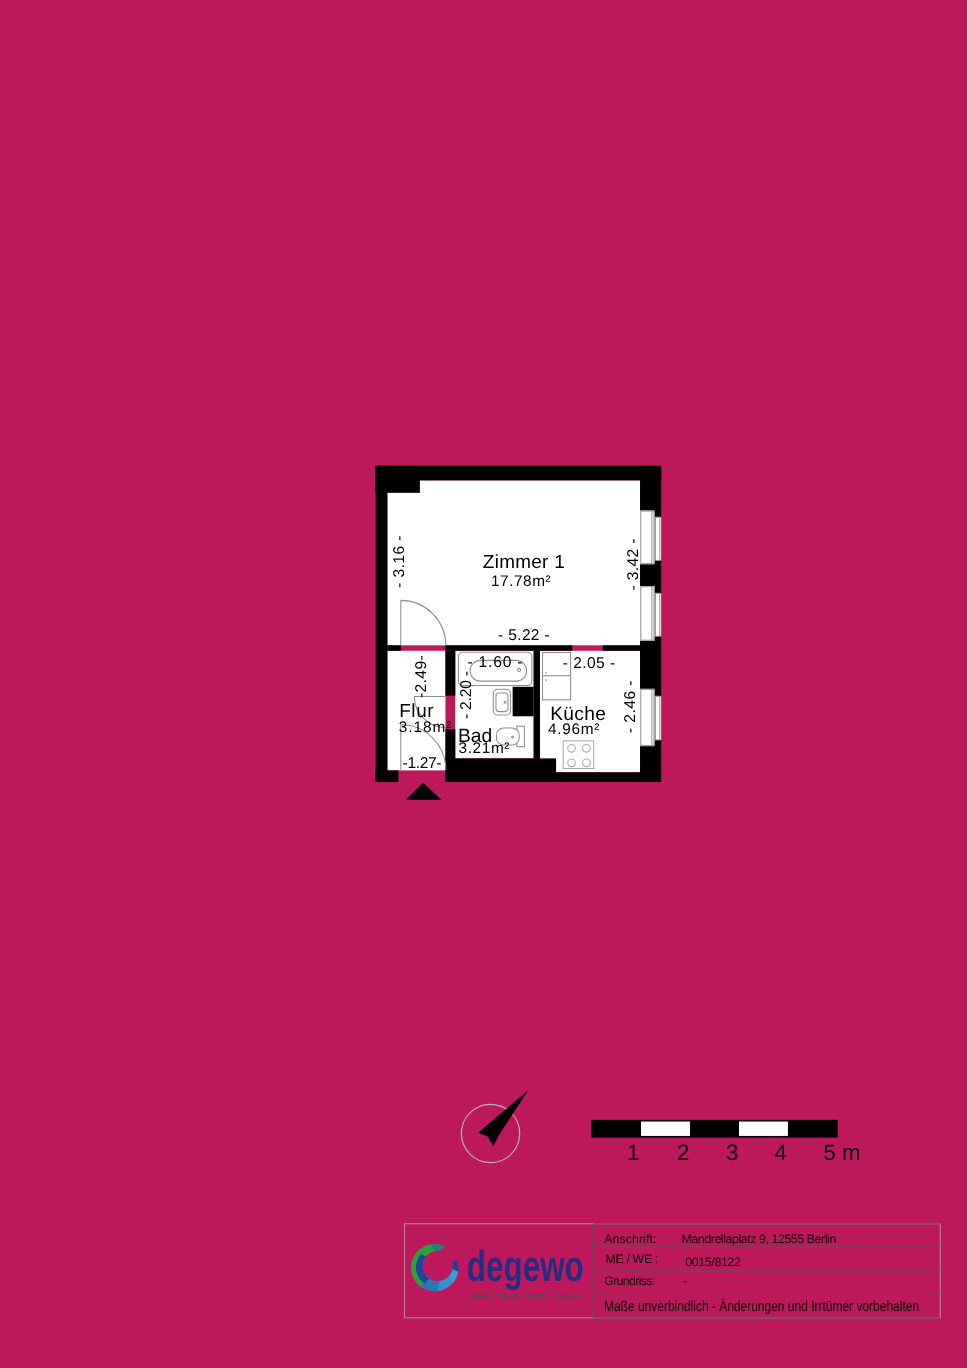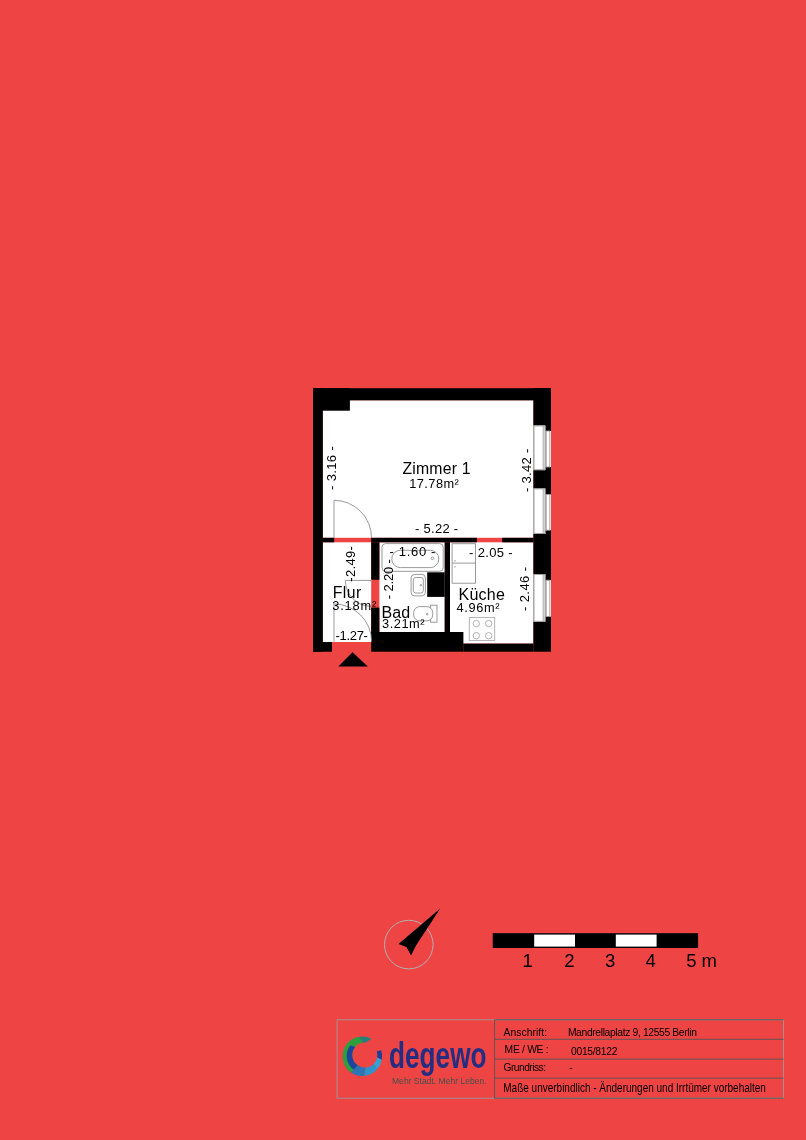--- a/index.html
+++ b/index.html
@@ -1,16 +1,16 @@
 <!DOCTYPE html>
 <html><head>
 <meta charset="utf-8">
 <style>
   html,body{margin:0;padding:0;background:#ffffff;}
-  #page{position:relative;width:806px;height:1140px;background:#ef4444;overflow:hidden;
+  #page{position:relative;width:806px;height:1140px;background:#be185d;overflow:hidden;
         font-family:"Liberation Sans", sans-serif;}
   svg{position:absolute;left:0;top:0;}
 </style>
 </head>
 <body>
 <div id="page">
 <svg width="806" height="1140" viewBox="0 0 806 1140">
 
   <rect x="322.8" y="400.3" width="210.6" height="137.5" fill="#ffffff"></rect>
 

